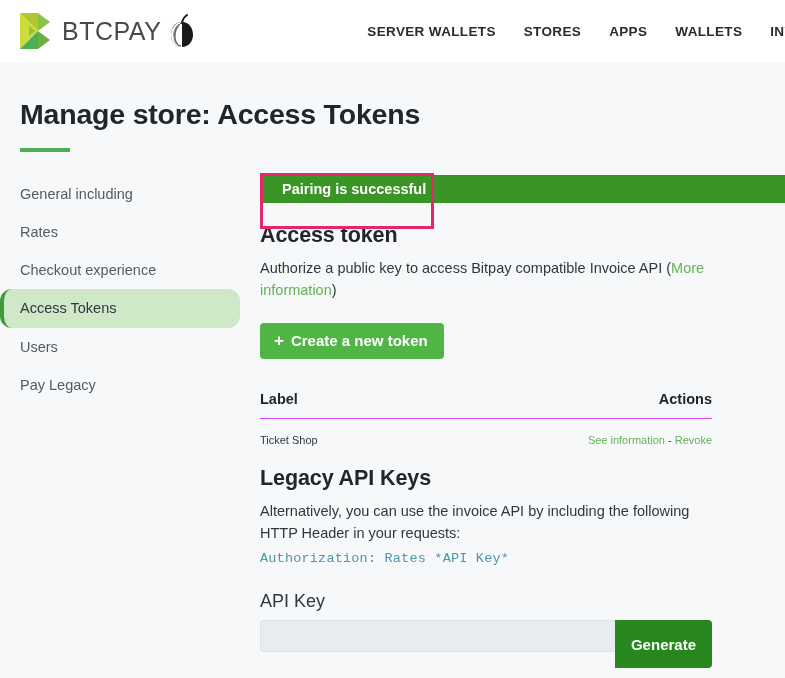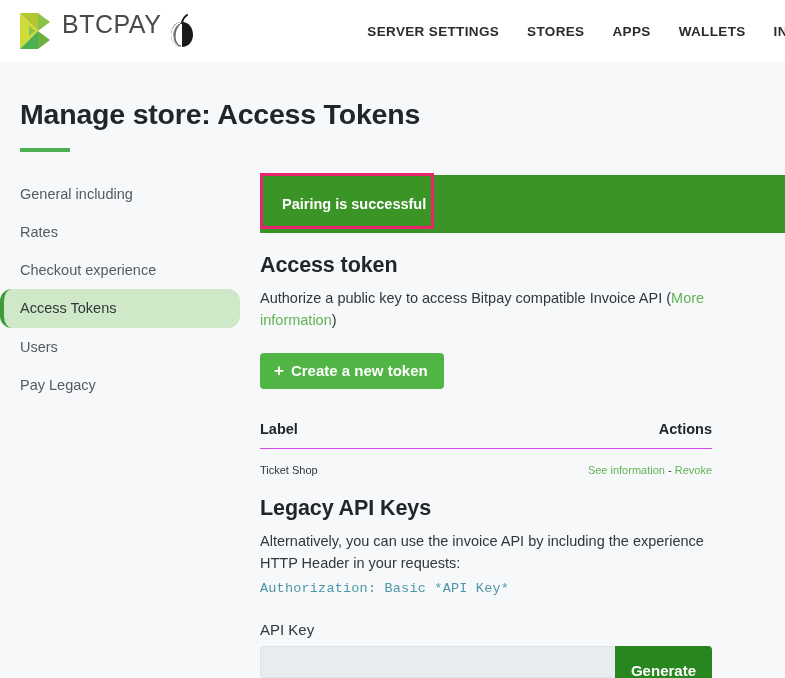--- a/index.html
+++ b/index.html
@@ -24,21 +24,21 @@
     background: #ffffff;
     display: flex;
     align-items: center;
     padding: 0 0 0 18px;
     white-space: nowrap;
     overflow: hidden;
   }
 
   .brand {
     display: flex;
-    align-items: flex-start;
+    align-items: center;
     gap: 10px;
     flex: none;
   }
 
   .brand-mark { width: 34px; height: 38px; display: block; }
 
   .brand-text {
     font-size: 25px;
     letter-spacing: 0.5px;
     color: #4a4a4a;
@@ -112,21 +112,21 @@
   }
 
   
   .main { flex: 1; padding-left: 20px; position: relative; }
 
   .alert-success {
     background: #3a9426;
     color: #ffffff;
     font-size: 14.5px;
     font-weight: 600;
-    height: 58px;
+    height: 28px;
     display: flex;
     align-items: center;
     padding-left: 22px;
     margin-right: 0;
     width: 525px;
   }
 
   .highlight-box {
     position: absolute;
     left: 0px;
@@ -205,21 +205,21 @@
 
   .code-line {
     font-family: "Liberation Mono", monospace;
     font-size: 13.5px;
     color: #4e96ab;
     margin-top: 7px;
     letter-spacing: 0.2px;
   }
 
   .field-label {
-    font-size: 15px;
+    font-size: 18px;
     color: #32373a;
     margin-top: 25px;
   }
 
   .input-row {
     display: flex;
     margin-top: 8px;
     width: 452px;
   }
 
@@ -274,21 +274,21 @@
       <path d="M13 8 C20 8 24 14 24 21 C24 28 19 33 13 33 C7 33 2 28 2 21 C2 14 6 8 13 8 Z" fill="#1a1a1a"></path>
       <path d="M13 8 C7 8 2 14 2 21 C2 28 7 33 13 33 Z" fill="#ffffff"></path>
       <path d="M12 9 C8 13 6 17 6 22 C6 27 8 31 12 32" stroke="#3b3b3b" stroke-width="1" fill="none"></path>
       <path d="M10 10 C6.5 14 5 18 5 22 C5 26 6.5 30 10 32" stroke="#5a5a5a" stroke-width="0.9" fill="none"></path>
       <path d="M8 12 C5.5 15 4.5 18.5 4.5 22" stroke="#7a7a7a" stroke-width="0.8" fill="none"></path>
       <path d="M13 9 C13.5 6 15 3 18 1" stroke="#1a1a1a" stroke-width="2" fill="none" stroke-linecap="round"></path>
     </svg>
   </span>
 
   <div class="nav-links">
-    <a class="nav-link">SERVER SETTINGS</a>
+    <a class="nav-link">SERVER WALLETS</a>
     <a class="nav-link">STORES</a>
     <a class="nav-link">APPS</a>
     <a class="nav-link">WALLETS</a>
     <a class="nav-link">INVOICES</a>
 
   </div>
 </div>
 
 <div class="page">
 
@@ -332,23 +332,23 @@
         <tbody>
           <tr>
             <td>Ticket Shop</td>
             <td class="actions-col"><a class="green-link">See information</a><span class="sep-dash"> - </span><a class="green-link">Revoke</a></td>
           </tr>
         </tbody>
       </table>
 
       <h2 class="section-title">Legacy API Keys</h2>
 
-      <p class="section-desc">Alternatively, you can use the invoice API by including the experience HTTP Header in your requests:</p>
-
-      <div class="code-line">Authorization: Basic *API Key*</div>
+      <p class="section-desc">Alternatively, you can use the invoice API by including the following HTTP Header in your requests:</p>
+
+      <div class="code-line">Authorization: Rates *API Key*</div>
 
       <div class="field-label">API Key</div>
 
       <div class="input-row">
         <input class="api-input" type="text" placeholder="" style="">
         <button class="btn-generate">Generate</button>
       </div>
 
     </div>
   </div>

